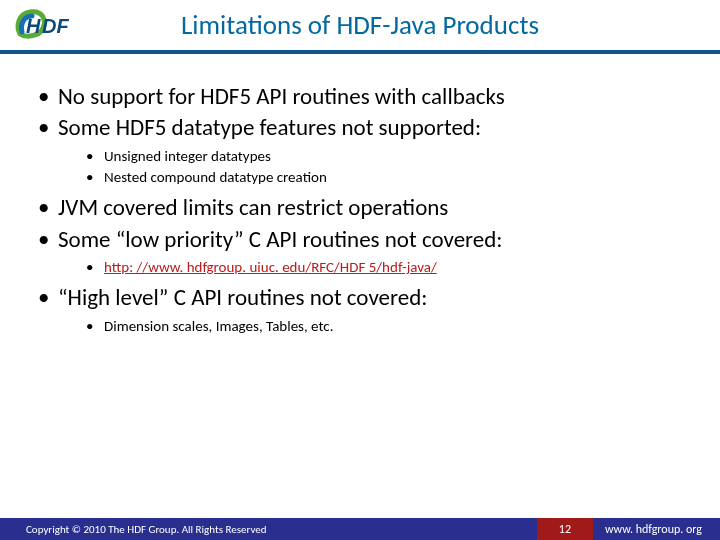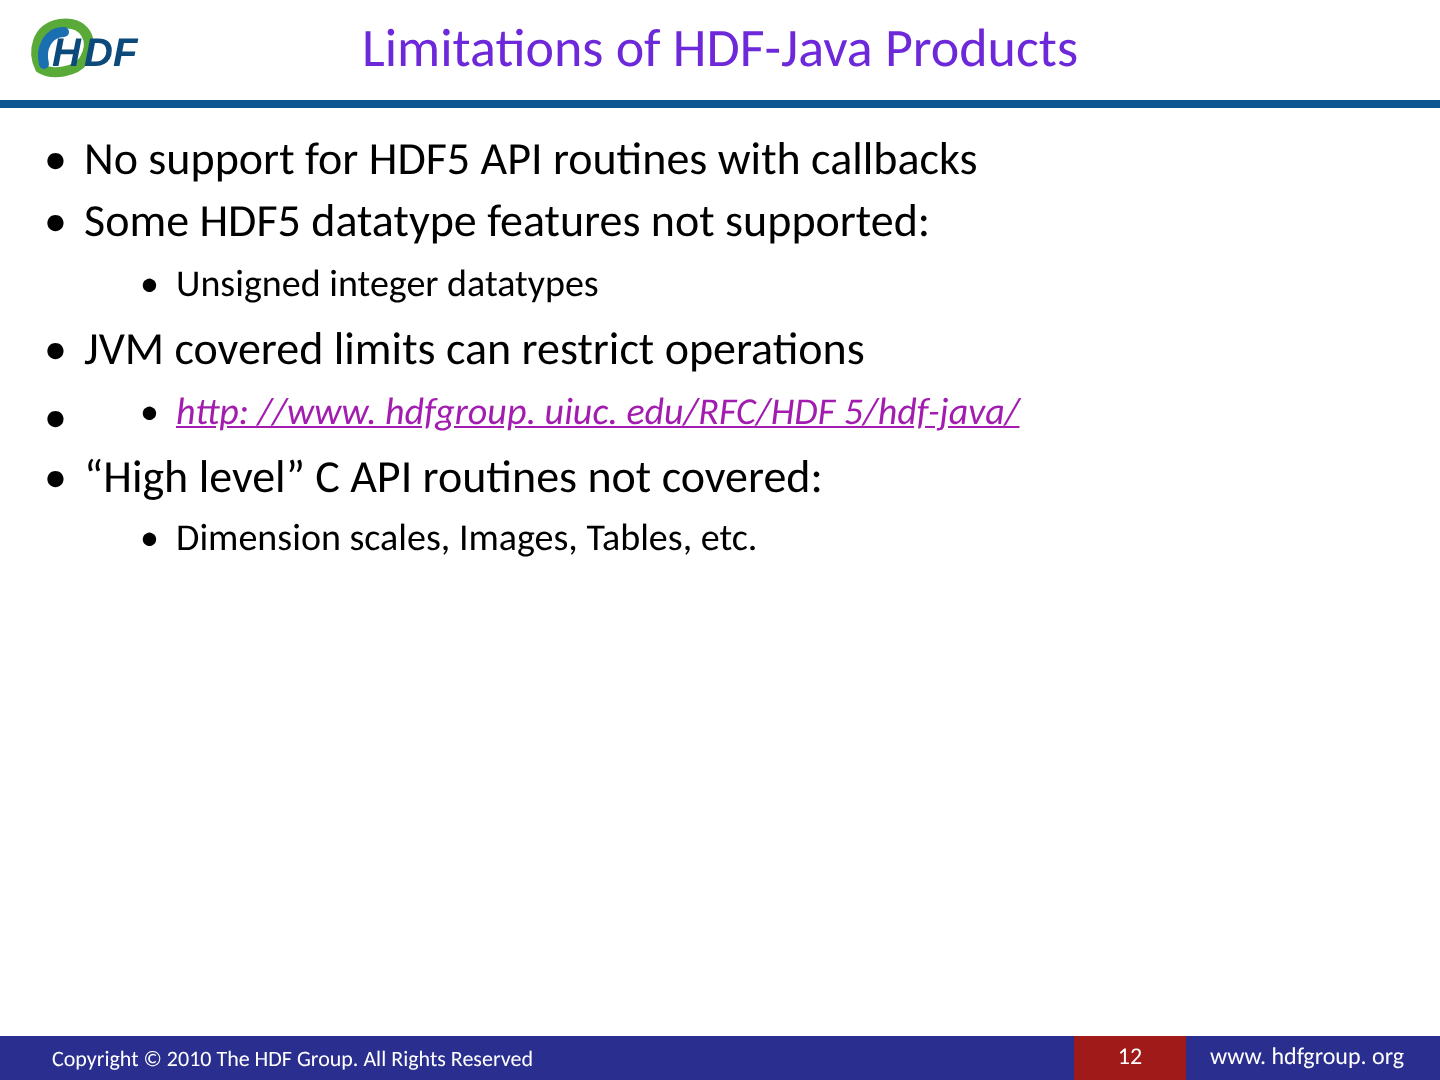--- a/index.html
+++ b/index.html
@@ -22,69 +22,68 @@
     left: 12px;
     top: 6px;
   }
   .title {
     position: absolute;
     left: 0;
     right: 0;
     top: 8px;
     text-align: center;
     font-size: 27px;
-    color: #6d28d9;
+    color: #0369a1;
     font-weight: 400;
   }
   .content {
     position: absolute;
     top: 66px;
     left: 22px;
     right: 22px;
     font-size: 23px;
     color: #000;
     line-height: 1.28;
   }
   ul.top {
     list-style: none;
     padding: 0;
-    margin: 0;
+    margin: 16px;
   }
   ul.top > li {
     padding-left: 20px;
     position: relative;
     margin-bottom: 2px;
   }
   ul.top > li::before {
     content: "•";
     position: absolute;
     left: 0;
     top: 0;
   }
   ul.sub {
     list-style: none;
     padding: 0;
     margin: 4px 0 6px 28px;
-    font-size: 19px;
+    font-size: 15px;
   }
   ul.sub > li {
     padding-left: 18px;
     position: relative;
     margin-bottom: 2px;
   }
   ul.sub > li::before {
     content: "•";
     position: absolute;
     left: 0;
     top: 0;
   }
   .link {
     text-decoration: underline;
-    color: #a21caf;
-    font-style: italic;
+    color: #b91c1c;
   }
   .footer {
     position: absolute;
     left: 0;
     right: 0;
     bottom: 0;
     height: 22px;
     background: #2a2f8f;
     color: #fff;
     font-size: 11px;
@@ -124,24 +123,25 @@
   </div>
   <div class="title">Limitations of HDF-Java Products</div>
 </div>
 
 <div class="content">
   <ul class="top">
     <li><span>No support for HDF5 API routines with callbacks</span></li>
     <li><span>Some HDF5 datatype features not supported:</span>
       <ul class="sub">
         <li><span>Unsigned integer datatypes</span></li>
+        <li><span>Nested compound datatype creation</span></li>
       </ul>
     </li>
     <li><span>JVM covered limits can restrict operations</span></li>
-    <li>
+    <li><span>Some “low priority” C API routines not covered:</span>
       <ul class="sub">
         <li><span class="link">http: //www. hdfgroup. uiuc. edu/RFC/HDF 5/hdf-java/</span></li>
       </ul>
     </li>
     <li><span>“High level” C API routines not covered:</span>
       <ul class="sub">
         <li><span>Dimension scales, Images, Tables, etc.</span></li>
       </ul>
     </li>
   </ul>

